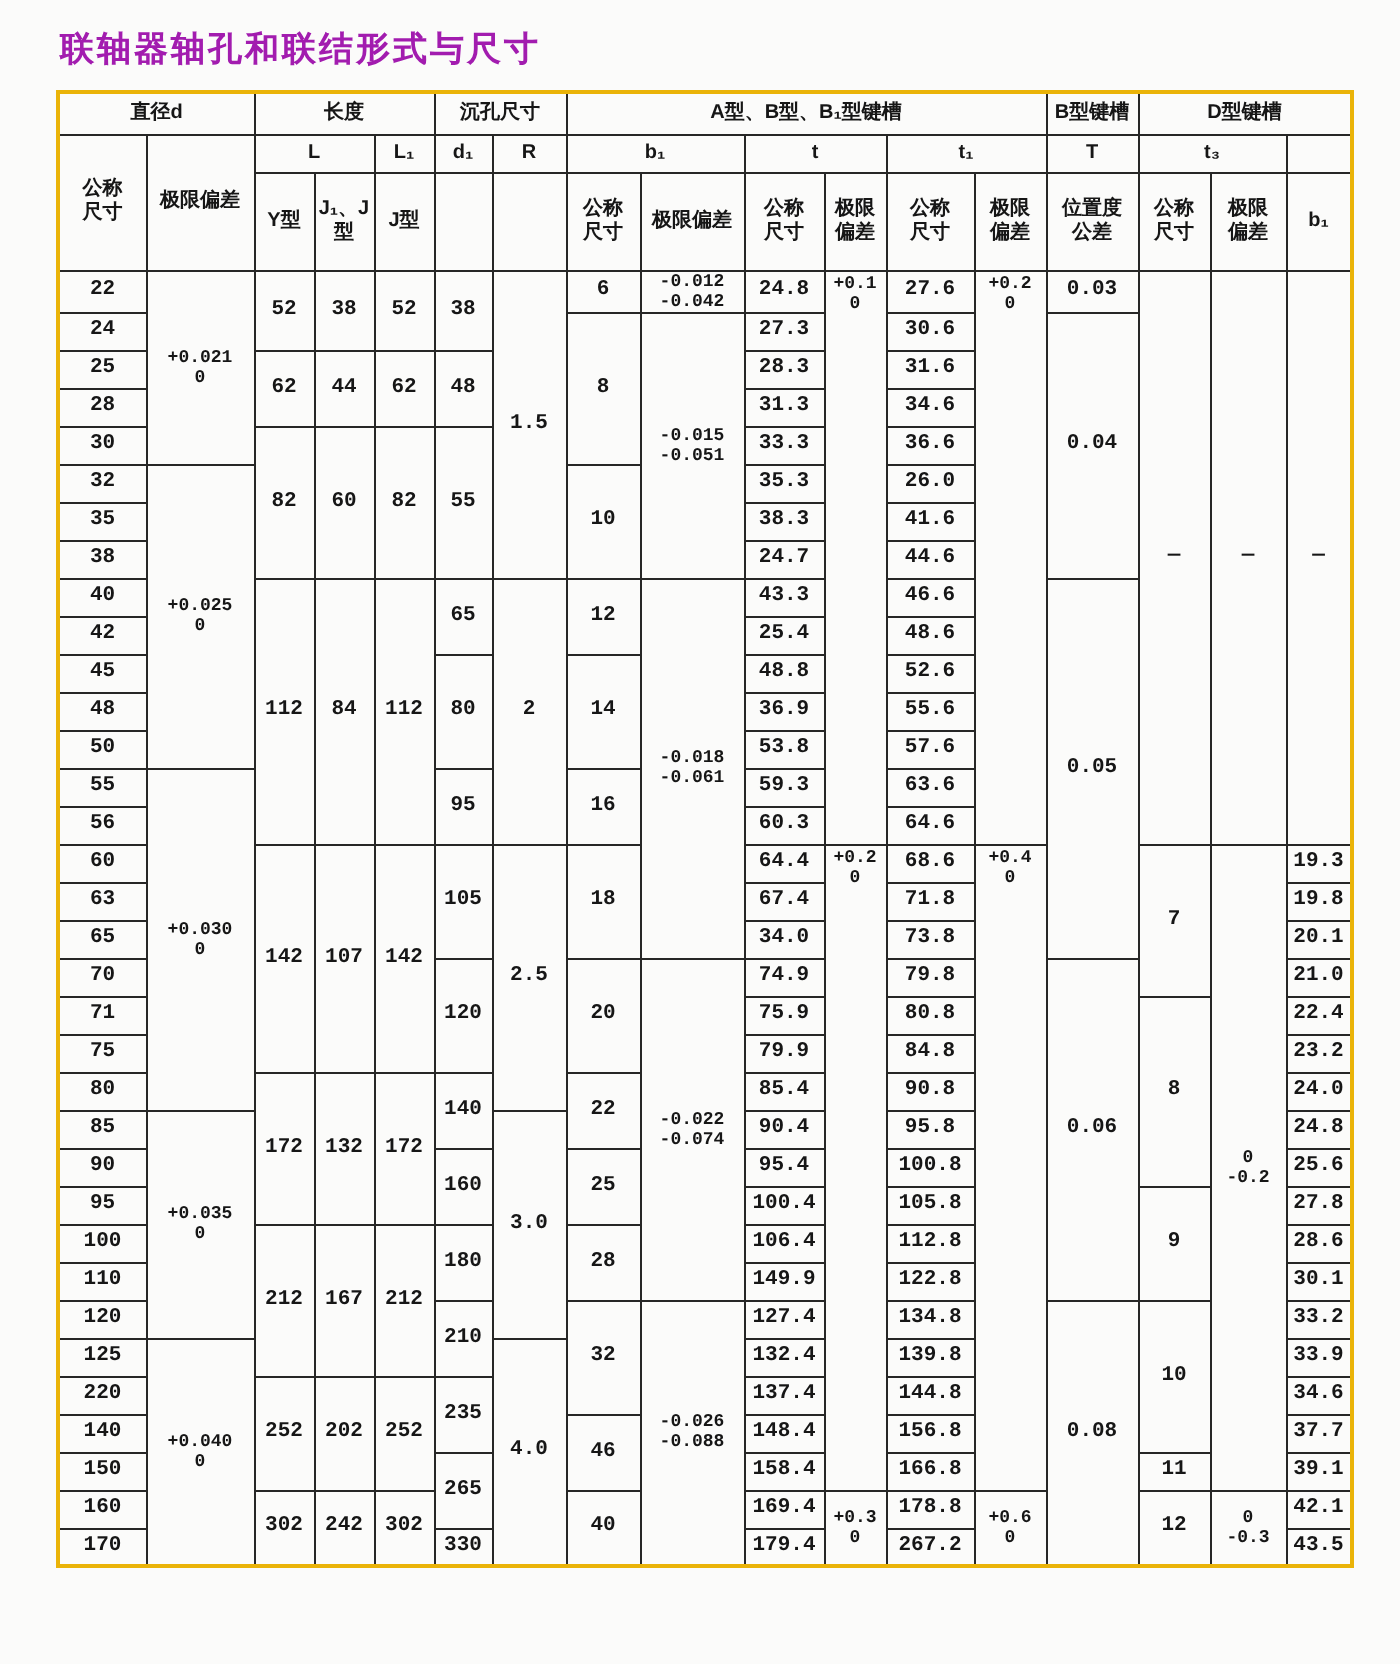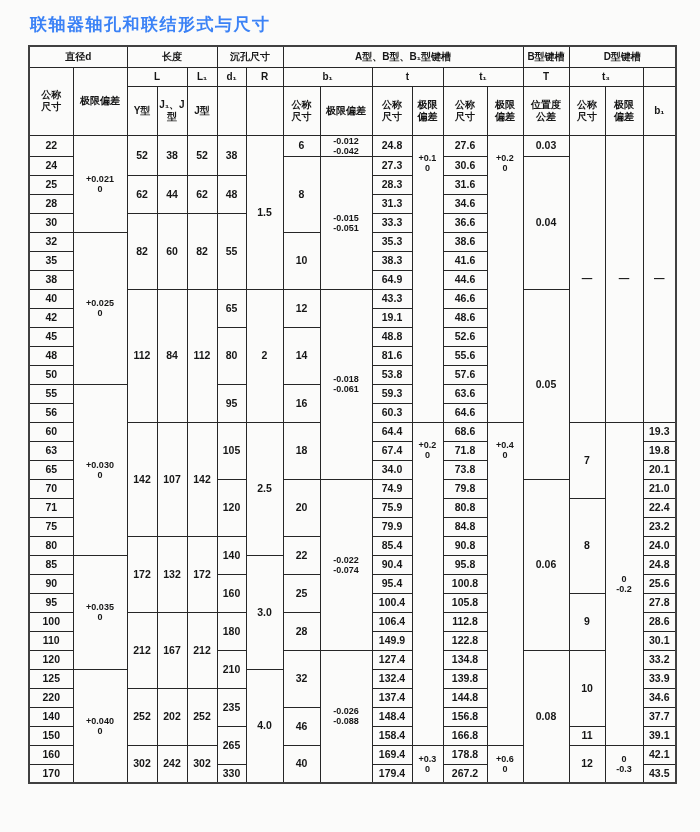--- a/index.html
+++ b/index.html
@@ -1,38 +1,38 @@
 <!DOCTYPE html>
 <html><head>
 <meta charset="utf-8">
 <style>
   html,body{margin:0;padding:0;}
   body{
     width:700px;height:832px;background:#fbfbfa;overflow:hidden;
     font-family:"Liberation Sans","DejaVu Sans",sans-serif;color:#171717;
   }
   .title{
-    margin:13px 0 9px 30px;font-size:17px;font-weight:bold;letter-spacing:1.5px;color:#3b82f6;
+    margin:13px 0 9px 30px;font-size:17px;font-weight:bold;letter-spacing:1.5px;color:#a21caf;
   }
   table.spec{
     border-collapse:collapse;table-layout:fixed;margin-left:28px;
-    border:2px solid #404040;
+    border:2px solid #eab308;
   }
   .spec th,.spec td{
     border:1px solid #262626;padding:0;text-align:center;vertical-align:middle;
     font-weight:bold;white-space:pre-line;overflow:hidden;color:#161616;
   }
   .spec th{font-size:10px;line-height:1.2;}
   .spec thead tr:nth-child(1){height:21px;}
   .spec thead tr:nth-child(2){height:19px;}
   .spec thead tr:nth-child(3){height:49px;padding-left:29px;}
-  .spec tbody tr{height:19px;}
+  .spec tbody tr{height:19px;font-family:Liberation Mono, monospace;}
   .spec td{font-size:10.5px;line-height:1.05;}
   .spec td.dev{font-size:9px;line-height:1.12;}
-  .spec td.top{vertical-align:top;padding-top:17px;margin-top:44px;}
+  .spec td.top{vertical-align:top;padding-top:1px;margin-top:44px;}
 </style>
 </head>
 <body>
 
 <div class="title">联轴器轴孔和联结形式与尺寸</div>
 
 <table class="spec">
   <colgroup>
       <col style="width: 44px;">
       <col style="width: 54px;">
@@ -157,61 +157,61 @@
         <td rowspan="4">55</td>
         <td>33.3</td>
         <td>36.6</td>
       </tr>
       <tr>
         <td>32</td>
         <td rowspan="8" class="dev">+0.025
 0</td>
         <td rowspan="3">10</td>
         <td>35.3</td>
-        <td>38.6</td>
+        <td>26.0</td>
       </tr>
       <tr>
         <td>35</td>
         <td>38.3</td>
         <td>41.6</td>
       </tr>
       <tr>
         <td>38</td>
-        <td>64.9</td>
+        <td>24.7</td>
         <td>44.6</td>
       </tr>
       <tr>
         <td>40</td>
         <td rowspan="7">112</td>
         <td rowspan="7">84</td>
         <td rowspan="7">112</td>
         <td rowspan="2">65</td>
         <td rowspan="7">2</td>
         <td rowspan="2">12</td>
         <td rowspan="10" class="dev">-0.018
 -0.061</td>
         <td>43.3</td>
         <td>46.6</td>
         <td rowspan="10">0.05</td>
       </tr>
       <tr>
         <td>42</td>
-        <td>19.1</td>
+        <td>25.4</td>
         <td>48.6</td>
       </tr>
       <tr>
         <td>45</td>
         <td rowspan="3">80</td>
         <td rowspan="3">14</td>
         <td>48.8</td>
         <td>52.6</td>
       </tr>
       <tr>
         <td>48</td>
-        <td>81.6</td>
+        <td>36.9</td>
         <td>55.6</td>
       </tr>
       <tr>
         <td>50</td>
         <td>53.8</td>
         <td>57.6</td>
       </tr>
       <tr>
         <td>55</td>
         <td rowspan="9" class="dev">+0.030

